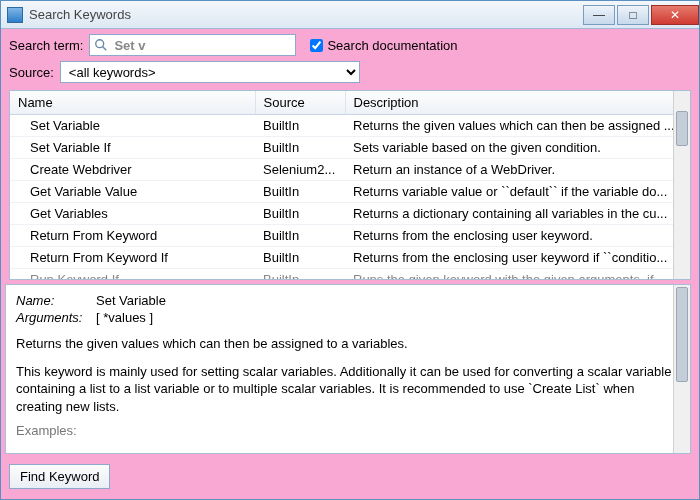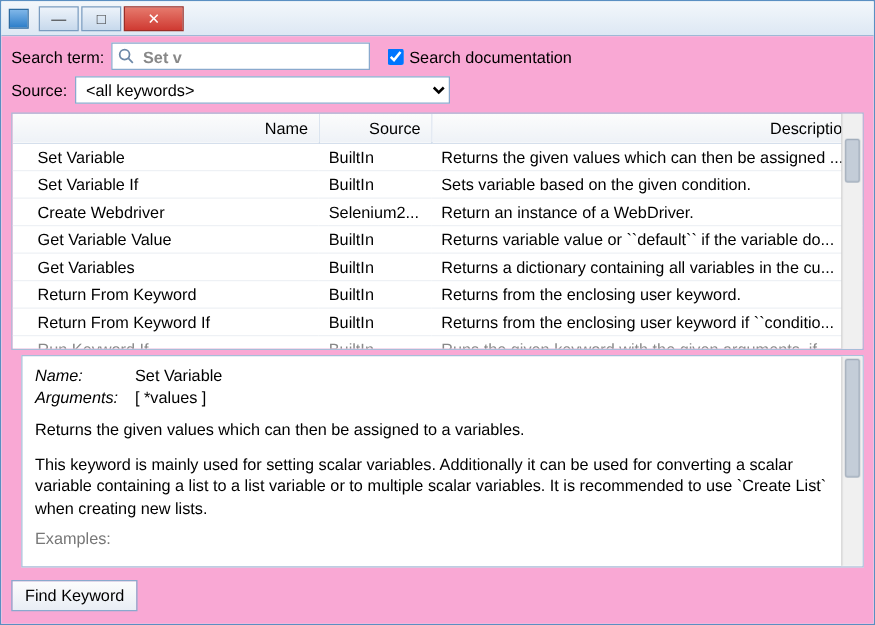--- a/index.html
+++ b/index.html
@@ -97,21 +97,21 @@
     overflow: hidden;
     position: relative;
   }
   .table-scroll {
     height: 100%;
     overflow: hidden;
     background: #fff;
   }
   table { border-collapse: collapse; width: 100%; }
   thead th {
-    text-align: right;
+    text-align: left;
     font-weight: normal;
     background: linear-gradient(#fcfcfc, #eef2f7);
     border-bottom: 1px solid #c8d5e6;
     border-right: 1px solid #dbe4ef;
     padding: 4px 8px;
     position: sticky;
     top: 0;
     margin-top: 14px;
   }
   tbody td {
@@ -130,21 +130,21 @@
     border-left: 1px solid #d0d0d0;
   }
   .vscroll .thumb {
     position: absolute;
     left: 2px; right: 2px;
     background: #c4cdd8;
     border: 1px solid #9aa7b6;
     border-radius: 2px;
   }
   .detail {
-    margin: 4px 8px 4px 16px;
+    margin: 4px 8px 4px 4px;
     border: 1px solid #a7bdd8;
     height: 170px;
     background: #fff;
     padding: 6px 10px;
     position: relative;
     overflow: hidden;
   }
   .detail .vscroll { top: 0; bottom: 0; }
   .detail .dl { margin: 2px 0; }
   .detail .k { font-style: italic; display: inline-block; width: 80px; }
@@ -158,20 +158,21 @@
     padding: 4px 10px;
     font: inherit;
     cursor: pointer;
   }
 </style>
 </head>
 <body>
 
 <div class="titlebar">
   <div class="app-icon"></div>
+  <div class="title">Search Keywords</div>
   <div class="winbtns">
     <div class="winbtn">—</div>
     <div class="winbtn">□</div>
     <div class="winbtn close">✕</div>
   </div>
 </div>
 
 <div class="content">
 
   <div class="row">

